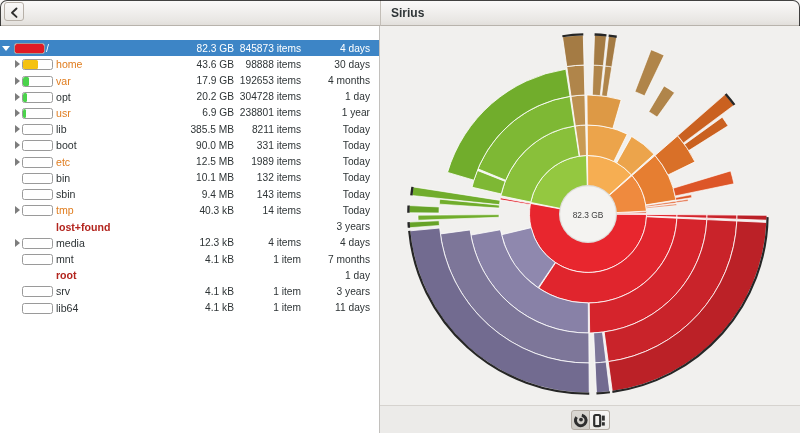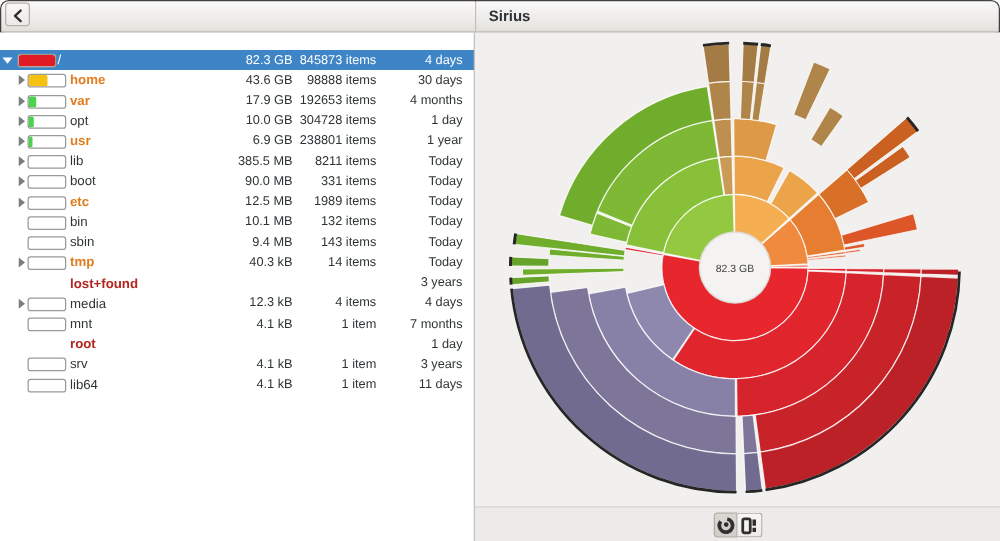--- a/index.html
+++ b/index.html
@@ -27,21 +27,21 @@
   background:#fff; color:#8d9091; font-size:10px; letter-spacing:-0.2px; }
 #tblhead span { position:absolute; top:1px; }
 #rows { position:absolute; left:0; top:40px; width:380px; }
 .row { position:absolute; left:0; width:380px; height:16.2px; font-size:10.6px; color:#2e3436; }
 .row .nm { position:absolute; top:2px; }
 .row .sz { position:absolute; top:2.5px; right:146px; font-size:10.2px; }
 .row .it { position:absolute; top:2.5px; right:79px; font-size:10.2px; }
 .row .md { position:absolute; top:2.5px; right:10px; font-size:10.2px; }
 .sel { background:#3d85c6; color:#fff; }
 .sel .nm, .sel .sz, .sel .it, .sel .md { color:#fff; }
-.orange { color:#e07d1f; font-weight:bold; }
+.orange { color:#e07d1f; font-weight:normal; }
 .dred { color:#b3251e; font-weight:bold; }
 .tri { position:absolute; top:4px; width:0; height:0; }
 .tri.r { border-left:5px solid #7d7d7d; border-top:4px solid transparent; border-bottom:4px solid transparent; }
 .tri.d { border-top:5px solid #fff; border-left:4px solid transparent; border-right:4px solid transparent; top:6px; }
 .pill { position:absolute; top:3px; width:31px; height:11px; background:#fff;
   border:1px solid #9a9a9a; border-radius:2.5px; overflow:hidden; }
 .pill i { display:block; height:100%; border-radius:1.5px; }
 
 #chartarea { position:absolute; left:380px; top:26px; width:420px; height:379px; background:#f1f0ee; }
 #paneSep { position:absolute; left:379px; top:26px; width:1px; height:407px; background:#c2c0bd; }
@@ -177,21 +177,21 @@
         <span class="sz">17.9 GB</span>
         <span class="it">192653 items</span>
         <span class="md">4 months</span>
       </div>
 <div class="row" style="top:48.7px">
         <span class="tri r" style="left:15px"></span>
         <span class="pill" style="left:22px">
           <i style="width:4px;background:#4bd34b"></i>
         </span>
         <span class="nm" style="left:56px">opt</span>
-        <span class="sz">10.0 GB</span>
+        <span class="sz">20.2 GB</span>
         <span class="it">304728 items</span>
         <span class="md">1 day</span>
       </div>
 <div class="row" style="top:64.9px">
         <span class="tri r" style="left:15px"></span>
         <span class="pill" style="left:22px">
           <i style="width:3px;background:#4bd34b"></i>
         </span>
         <span class="nm orange" style="left:56px">usr</span>
         <span class="sz">6.9 GB</span>

